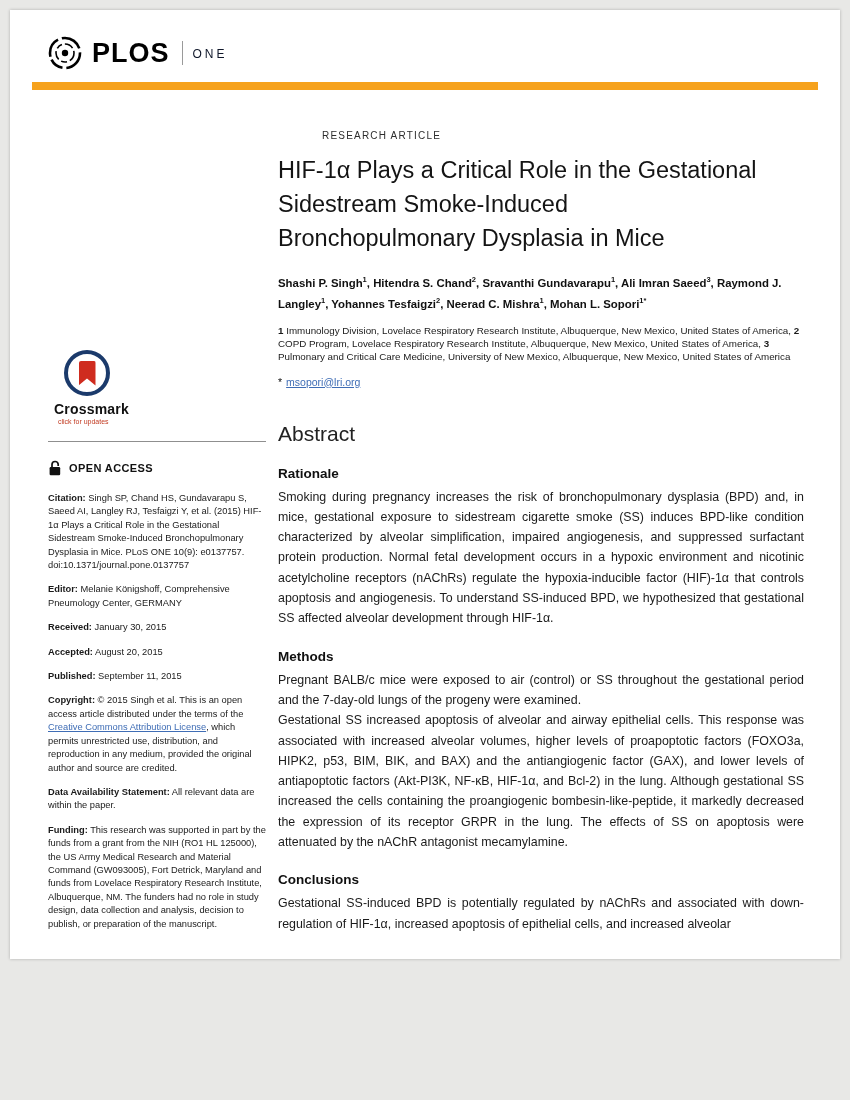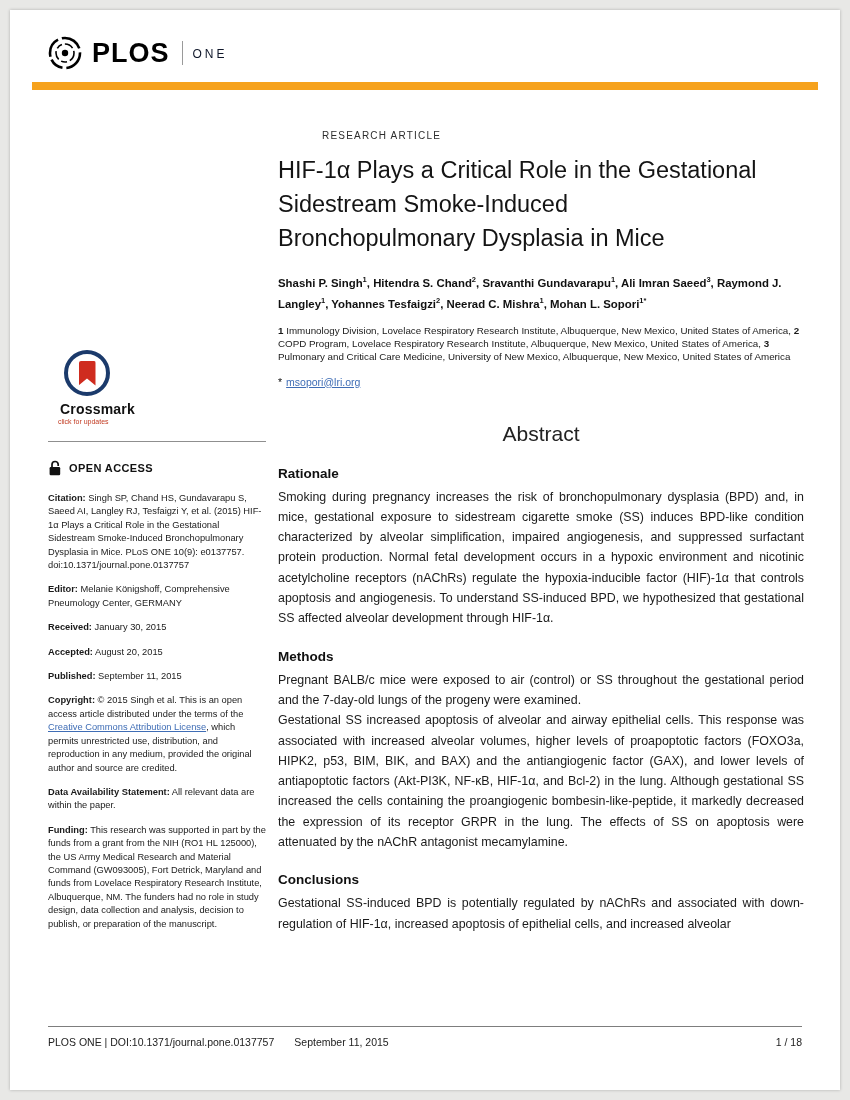--- a/index.html
+++ b/index.html
@@ -6,21 +6,21 @@
   html,body { margin:0; padding:0; }
   body {
     width:850px; height:1100px;
     background:#e8e8e6;
     font-family:"Liberation Sans","DejaVu Sans",sans-serif;
     color:#1b1b1b;
     -webkit-font-smoothing:antialiased;
   }
   .page {
     position:relative;
-    width:830px; height:1080px;
+    width:830px; height:949px;
     margin:10px;
     background:#ffffff;
     box-shadow:0 0 3px rgba(0,0,0,.25);
     overflow:hidden;
   }
 
   
   .masthead { position:absolute; left:22px; right:22px; top:22px; }
   .logo { display:flex; align-items:center; height:42px; margin-left:14px; }
   .globe { display:inline-flex; margin-right:8px; }
@@ -36,42 +36,42 @@
     width:46px; height:46px; border-radius:50%;
     border:4px solid #1b3a6b; background:#fff;
     display:flex; align-items:center; justify-content:center;
     margin-left:16px;
   }
   .cm-inner {
     width:17px; height:25px; background:#cf2c1f;
     clip-path:polygon(0 0,100% 0,100% 100%,50% 72%,0 100%);
     border-radius:2px 2px 0 0;
   }
-  .cm-title { font-size:14px; font-weight:700; color:#111; margin-top:5px; margin-left:12px; letter-spacing:.2px; }
+  .cm-title { font-size:14px; font-weight:700; color:#111; margin-top:5px; margin-left:6px; letter-spacing:.2px; }
   .cm-sub { font-size:7px; color:#c23b22; margin-left:10px; margin-top:1px; }
   .side-rule { border:none; border-top:1px solid #8f8f8f; margin:16px 0 18px 0; }
   .open-access { display:flex; align-items:center; margin-bottom:16px; }
   .lock { display:inline-flex; margin-right:7px; }
   .oa-text { font-size:11px; font-weight:700; letter-spacing:.4px; color:#111; }
   .meta { font-size:9.3px; line-height:13.4px; color:#1a1a1a; margin:0 0 11px 0; }
   .meta b { font-weight:700; }
   .meta a { color:#3f6db5; text-decoration:underline; }
 
   
   .content { position:absolute; left:268px; top:120px; width:526px; }
   .kicker { font-size:10px; letter-spacing:1.2px; color:#2d2d2d;margin-left:44px; }
   .title { margin:12px 0 16px 0; font-size:23.5px; line-height:34px; font-weight:400; color:#141414; }
   .authors { margin:16px 0 0 0; font-size:11.4px; font-weight:700; line-height:17px; color:#111; }
   .authors sup { font-size:7.5px; font-weight:700; }
   .affil { margin:11px 0 0 0; font-size:9.8px; line-height:13px; color:#1a1a1a; font-weight:400; }
   .affil b { font-weight:700; }
   .correspond { margin:13px 0 0 0; font-size:10.5px; }
   .correspond .star { color:#111; margin-right:4px; }
   .correspond a { color:#3f6db5; text-decoration:underline; }
-  .abstract-h { margin:34px 0 0 0; font-size:21px; font-weight:400; color:#222;text-align:center; }
+  .abstract-h { margin:34px 0 0 0; font-size:21px; font-weight:400; color:#222; }
   .sec-h { margin:20px 0 6px 0; font-size:13.5px; font-weight:700; color:#101010; }
   .body-p { margin:0; font-size:12.4px; line-height:20.3px; text-align:justify; color:#1b1b1b; }
 
   
   .pagefoot { position:absolute; left:38px; right:38px; top:1016px; }
   .foot-rule { border:none; border-top:1px solid #7d7d7d; margin:0; }
   .foot-row { display:flex; align-items:baseline; margin-top:9px; font-size:10.5px; color:#222; }
   .foot-date { margin-left:20px; }
   .foot-spacer { flex:1; }
 </style>

